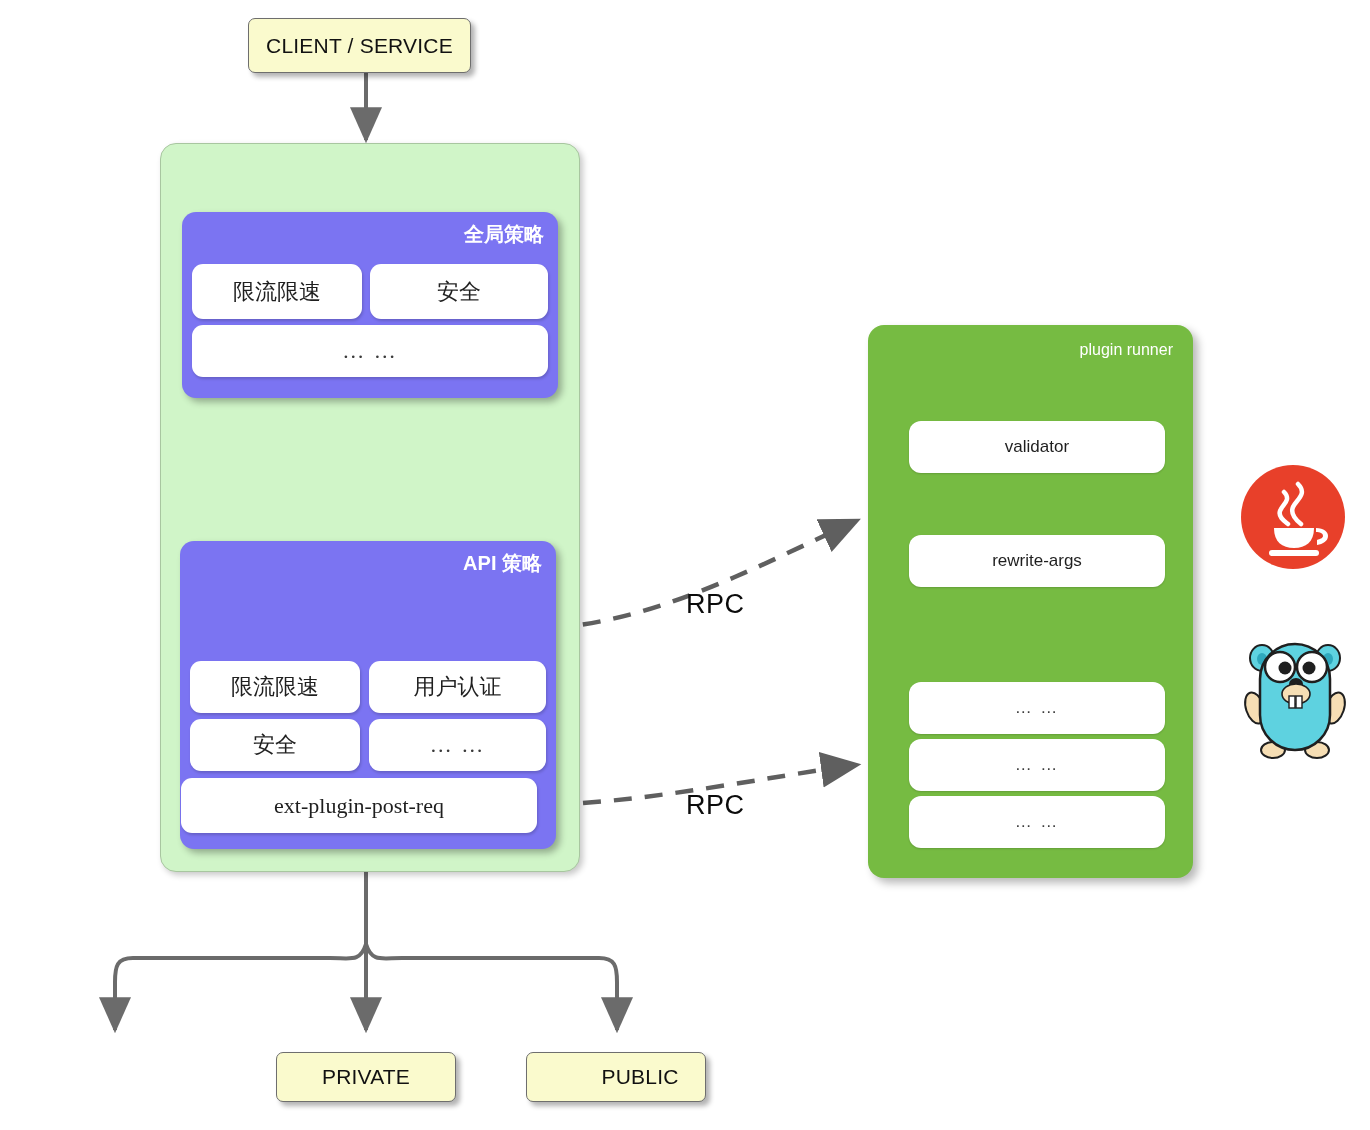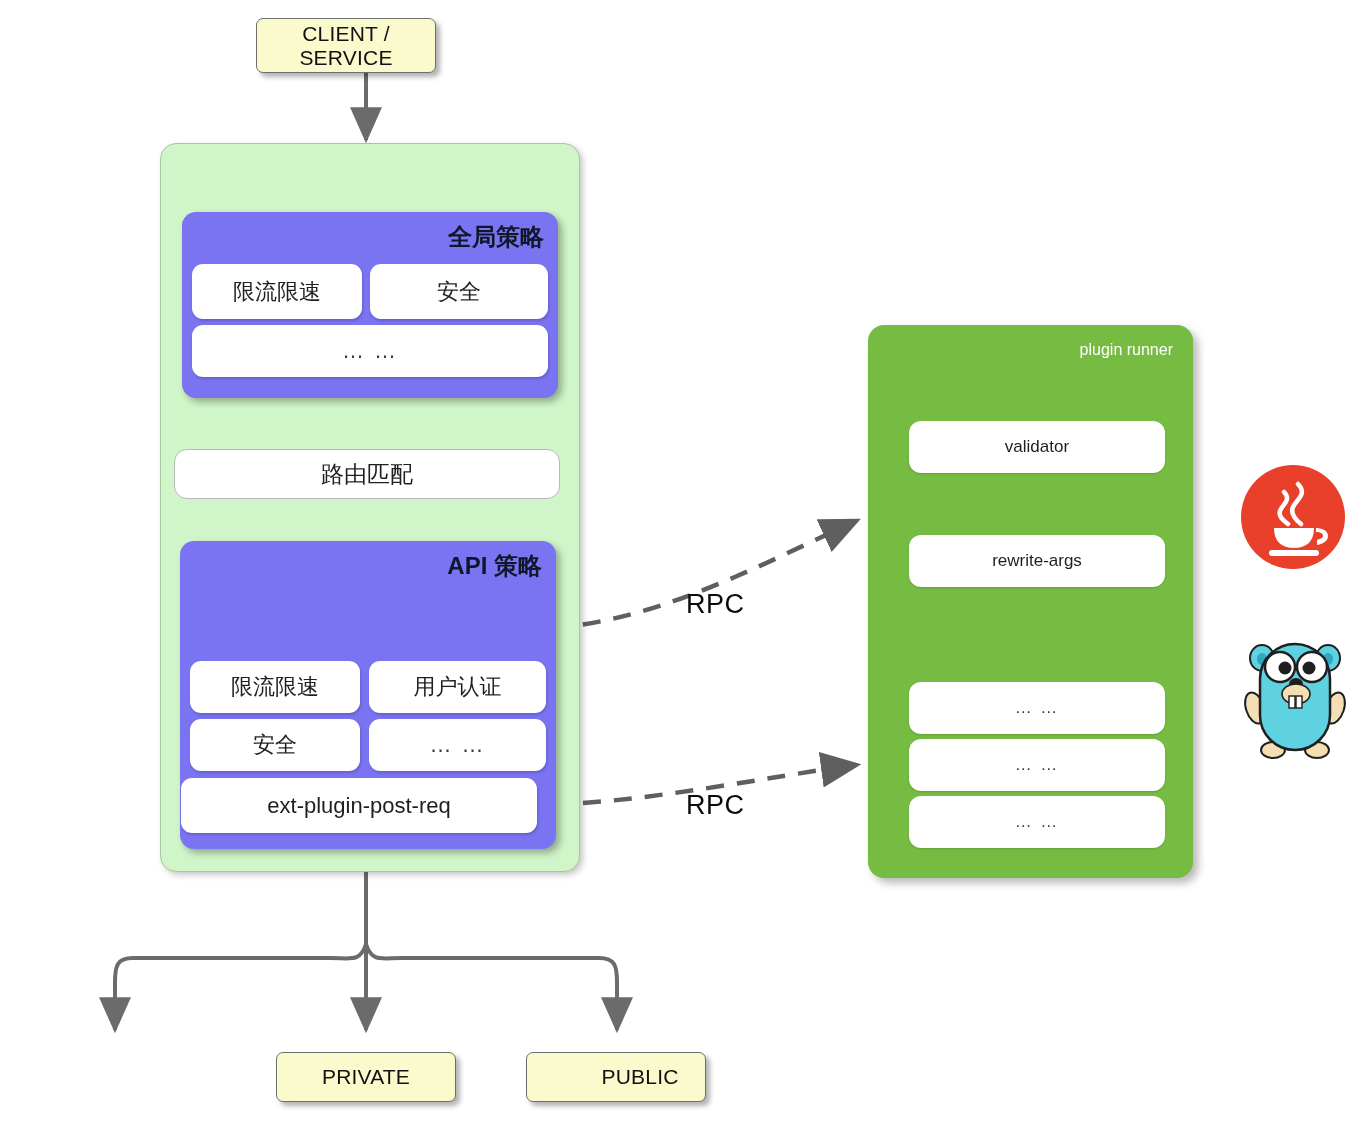--- a/index.html
+++ b/index.html
@@ -58,36 +58,37 @@
     position: absolute;
     box-sizing: border-box;
     background: #7b74f2;
     border-radius: 14px;
     box-shadow: 4px 4px 7px rgba(0,0,0,0.30);
   }
   .purple-title {
     position: absolute;
     right: 14px;
     top: 9px;
-    color: #0f172a;
-    font-size: 24px;
+    color: #ffffff;
+    font-size: 20px;
     font-weight: bold;
   }
 
   .white-chip {
     position: absolute;
     box-sizing: border-box;
     background: #ffffff;
     border-radius: 11px;
     display: flex;
     align-items: center;
     justify-content: center;
     color: #1f1f1f;
     font-size: 22px;
     box-shadow: 1px 2px 3px rgba(0,0,0,0.18);
+    font-family: Liberation Serif, serif;
   }
   .white-chip.dots { letter-spacing: 2px; color: #3b3b3b; }
 
   .route-chip {
     position: absolute;
     box-sizing: border-box;
     background: #ffffff;
     border: 1px solid #b9b9b9;
     border-radius: 13px;
     display: flex;
@@ -187,34 +188,33 @@
     </g>
 
     <g fill="none" stroke="#1d5a66" stroke-width="6" stroke-linecap="round">
       <path d="M917,686 C905,686 902,692 902,704
                L902,748 C902,760 897,764 890,765
                C897,766 902,770 902,782
                L902,826 C902,838 905,844 917,844"></path>
     </g>
   </svg>
 
-  <div class="node yellow-box" style="left:256px; top:18px; width:180px; height:55px;">
+  <div class="node yellow-box" style="left:248px; top:18px; width:223px; height:55px;">
     <span>CLIENT / SERVICE</span>
   </div>
 
   <div class="node green-panel" style="left:160px; top:143px; width:420px; height:729px;"></div>
 
   <div class="purple-panel" style="left:182px; top:212px; width:376px; height:186px;">
     <div class="purple-title">全局策略</div>
   </div>
   <div class="white-chip" style="left:192px; top:264px; width:170px; height:55px;">限流限速</div>
   <div class="white-chip" style="left:370px; top:264px; width:178px; height:55px;">安全</div>
   <div class="white-chip dots" style="left:192px; top:325px; width:356px; height:52px;">… …</div>
 
-  <div class="route-chip" style="left:174px; top:449px; width:386px; height:50px;">路由匹配</div>
 
   <div class="purple-panel" style="left:180px; top:541px; width:376px; height:308px;">
     <div class="purple-title">API 策略</div>
   </div>
   <div class="white-chip" style="left:190px; top:661px; width:170px; height:52px;">限流限速</div>
   <div class="white-chip" style="left:369px; top:661px; width:177px; height:52px;">用户认证</div>
   <div class="white-chip" style="left:190px; top:719px; width:170px; height:52px;">安全</div>
   <div class="white-chip dots" style="left:369px; top:719px; width:177px; height:52px;">… …</div>
   <div class="white-chip" style="left:181px; top:778px; width:356px; height:55px;">ext-plugin-post-req</div>
 

